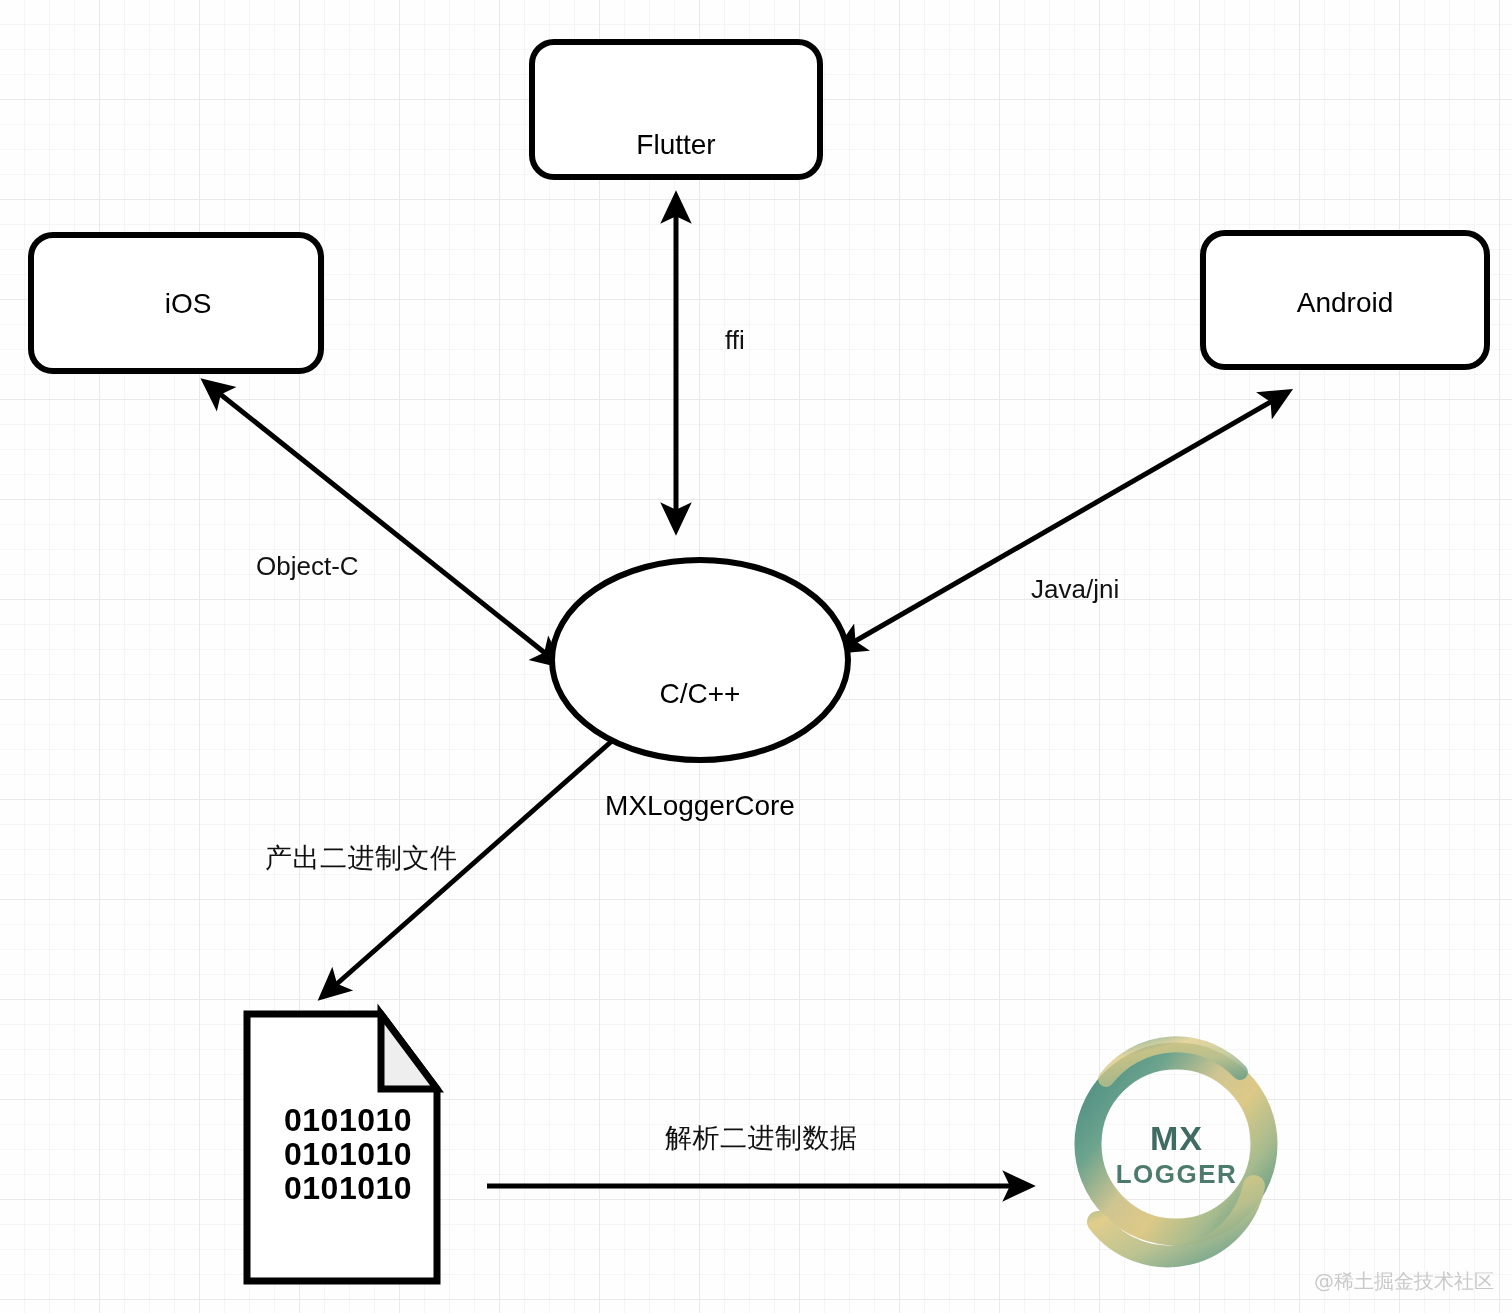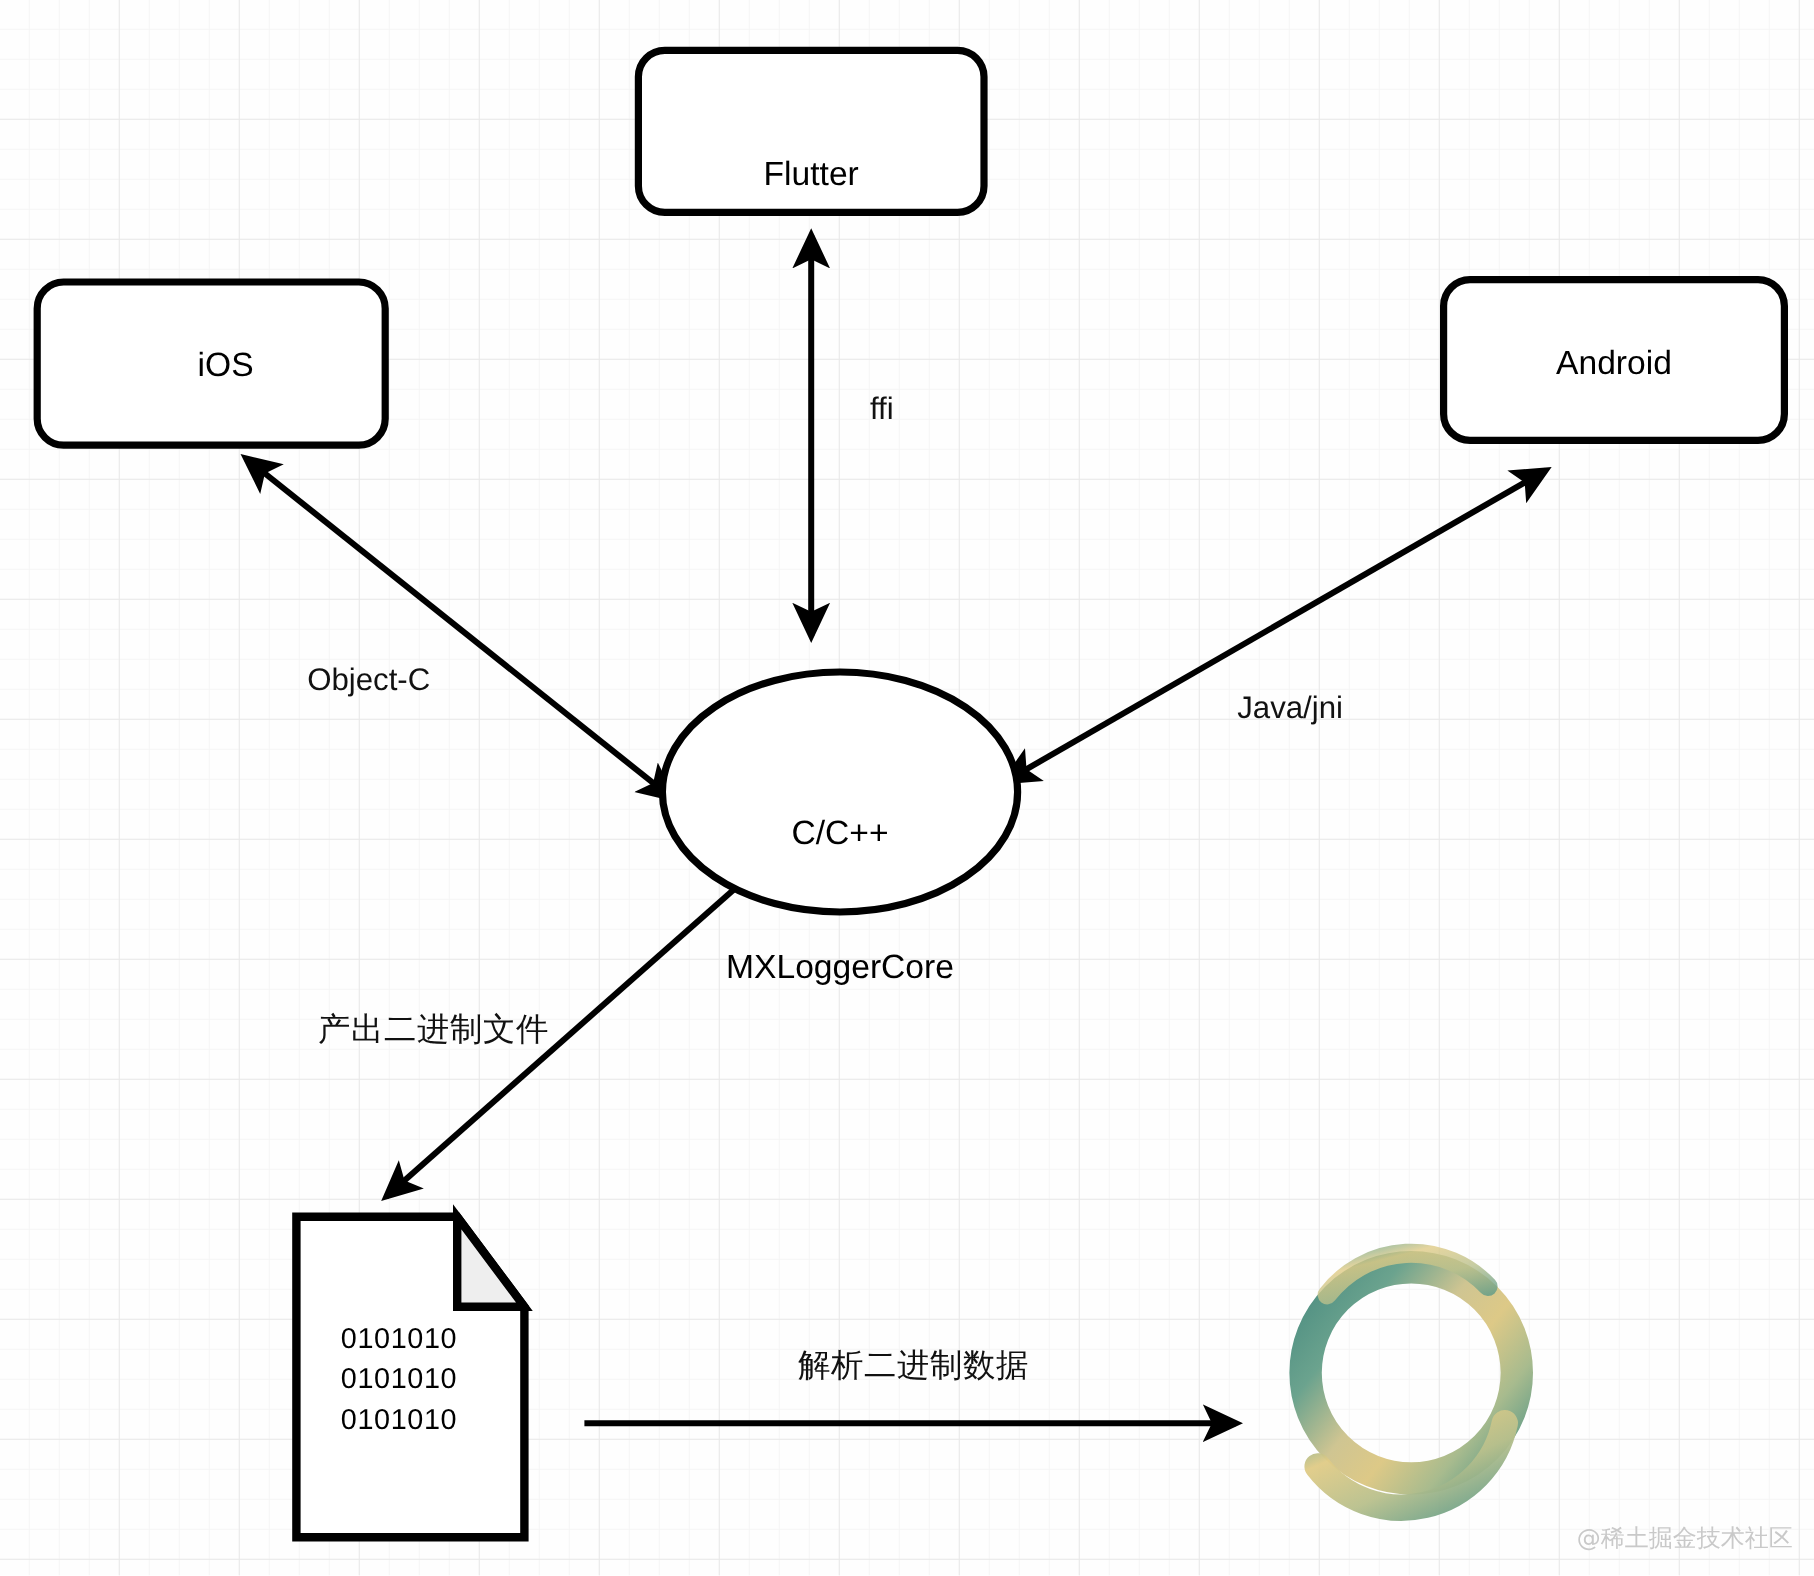--- a/index.html
+++ b/index.html
@@ -50,22 +50,22 @@
     white-space: nowrap;
   }
   .cjk-label {
     font-family: "DejaVu Sans", "Liberation Sans", sans-serif;
     font-size: 27px;
     letter-spacing: 0.5px;
   }
   .binary-line {
     position: absolute;
     color: #000000;
-    font-size: 24px;
-    font-weight: normal;
+    font-size: 32px;
+    font-weight: bold;
     font-family: "Liberation Sans", "DejaVu Sans", sans-serif;
     letter-spacing: 0.5px;
     white-space: nowrap;
   }
   #logo-wrap {
     position: absolute;
     left: 1073px;
     top: 1041px;
     width: 207px;
     height: 207px;
@@ -185,16 +185,20 @@
   <div class="edge-label" style="left:1031px; top:574px;">Java/jni</div>
 
   <div class="edge-label cjk-label" style="left:225px; top:840px;margin-left:40px;">产出二进制文件</div>
 
   <div class="edge-label cjk-label" style="left:665px; top:1105px;margin-top:15px;">解析二进制数据</div>
 
   <div class="binary-line" style="left:284px; top:1102px;">0101010</div>
   <div class="binary-line" style="left:284px; top:1136px;">0101010</div>
   <div class="binary-line" style="left:284px; top:1170px;">0101010</div>
 
+  <div id="logo-wrap">
+    <div class="logo-text-main">MX</div>
+    <div class="logo-text-sub">LOGGER</div>
+  </div>
 
   <div id="watermark">@稀土掘金技术社区</div>
 
 </div>
 
 </body></html>

